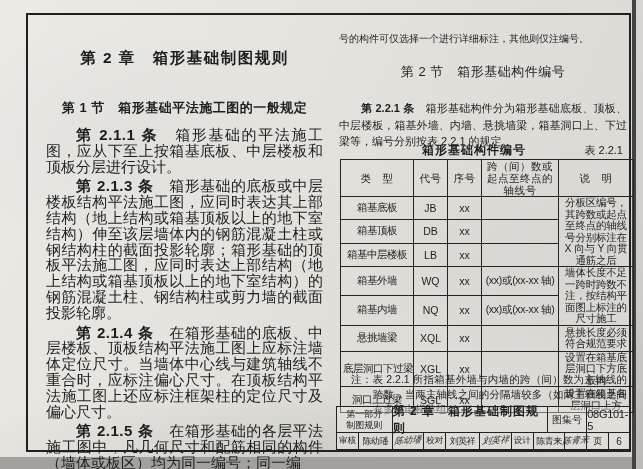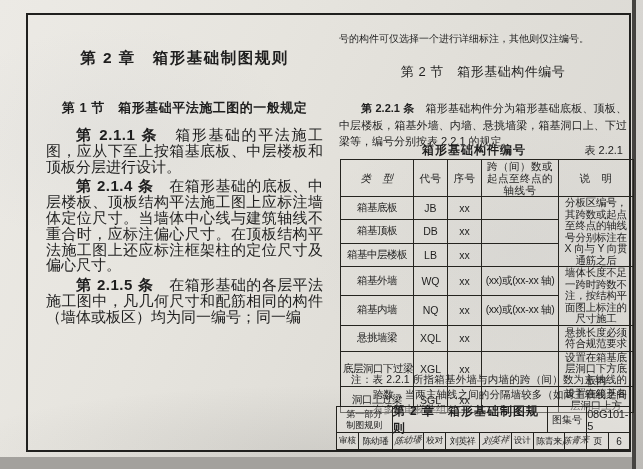--- a/index.html
+++ b/index.html
@@ -49,21 +49,21 @@
   table.ctable{
     position:absolute;left:1px;top:159px;width:268px;
     border-collapse:collapse;table-layout:fixed;
   }
   table.ctable td,table.ctable th{
     border:1.2px solid #25241f;padding:0 2px;text-align:center;vertical-align:middle;
     font-weight:normal;overflow:hidden;
   }
   table.ctable th{font-size:10.5px;line-height:12px;letter-spacing:0.5px;}
   table.ctable td{font-size:10.5px;}
-  .cw-type{width:68px;font-style:italic;}.cw-code{width:29px;}.cw-seq{width:29px;}.cw-span{width:72px;}.cw-note{width:70px;}
+  .cw-type{width:68px;}.cw-code{width:29px;}.cw-seq{width:29px;}.cw-span{width:72px;}.cw-note{width:70px;}
   tr.r-h{height:28px;}
   tr.r-a{height:22px;}
   tr.r-b{height:24px;}
   tr.r-c{height:26px;}
   td.t-type{letter-spacing:-0.5px;white-space:nowrap;font-size:10px;}
   td.t-code{font-weight:bold;font-size:10.5px;}
   td.t-span{font-size:9px;letter-spacing:-0.3px;white-space:nowrap;}
   td.t-note{font-size:9.5px;line-height:11.5px;text-align:left;padding:1px 3px;letter-spacing:-0.2px;}
 
   .note{
@@ -108,20 +108,21 @@
 <div class="spine"></div>
 <div class="page-edge"></div>
 
 <div class="col-left">
   <div class="chapter-title">第 2 章　箱形基础制图规则</div>
   <div class="sec-heading-1">第 1 节　箱形基础平法施工图的一般规定</div>
 
   <p class="para"><b>第 2.1.1 条</b><span>　箱形基础的平法施工图，应从下至上按箱基底板、中层楼板和顶板分层进行设计。</span></p>
 
 
+  <p class="para"><b>第 2.1.3 条</b><span>　箱形基础的底板或中层楼板结构平法施工图，应同时表达其上部结构（地上结构或箱基顶板以上的地下室结构）伸至该层墙体内的钢筋混凝土柱或钢结构柱的截面投影轮廓；箱形基础的顶板平法施工图，应同时表达上部结构（地上结构或箱基顶板以上的地下室结构）的钢筋混凝土柱、钢结构柱或剪力墙的截面投影轮廓。</span></p>
 
   <p class="para"><b>第 2.1.4 条</b><span>　在箱形基础的底板、中层楼板、顶板结构平法施工图上应标注墙体定位尺寸。当墙体中心线与建筑轴线不重合时，应标注偏心尺寸。在顶板结构平法施工图上还应标注框架柱的定位尺寸及偏心尺寸。</span></p>
 
   <p class="para"><b>第 2.1.5 条</b><span>　在箱形基础的各层平法施工图中，凡几何尺寸和配筋相同的构件（墙体或板区）均为同一编号；同一编</span></p>
 </div>
 
 <div class="col-right">
   <div class="carryover">号的构件可仅选择一个进行详细标注，其他则仅注编号。</div>
   <div class="sec-heading-2">第 2 节　箱形基础构件编号</div>
   <p class="para-221"><b>第 2.2.1 条</b><span>　箱形基础构件分为箱形基础底板、顶板、中层楼板，箱基外墙、内墙、悬挑墙梁，箱基洞口上、下过梁等，编号分别按表 2.2.1 的规定。</span></p>

